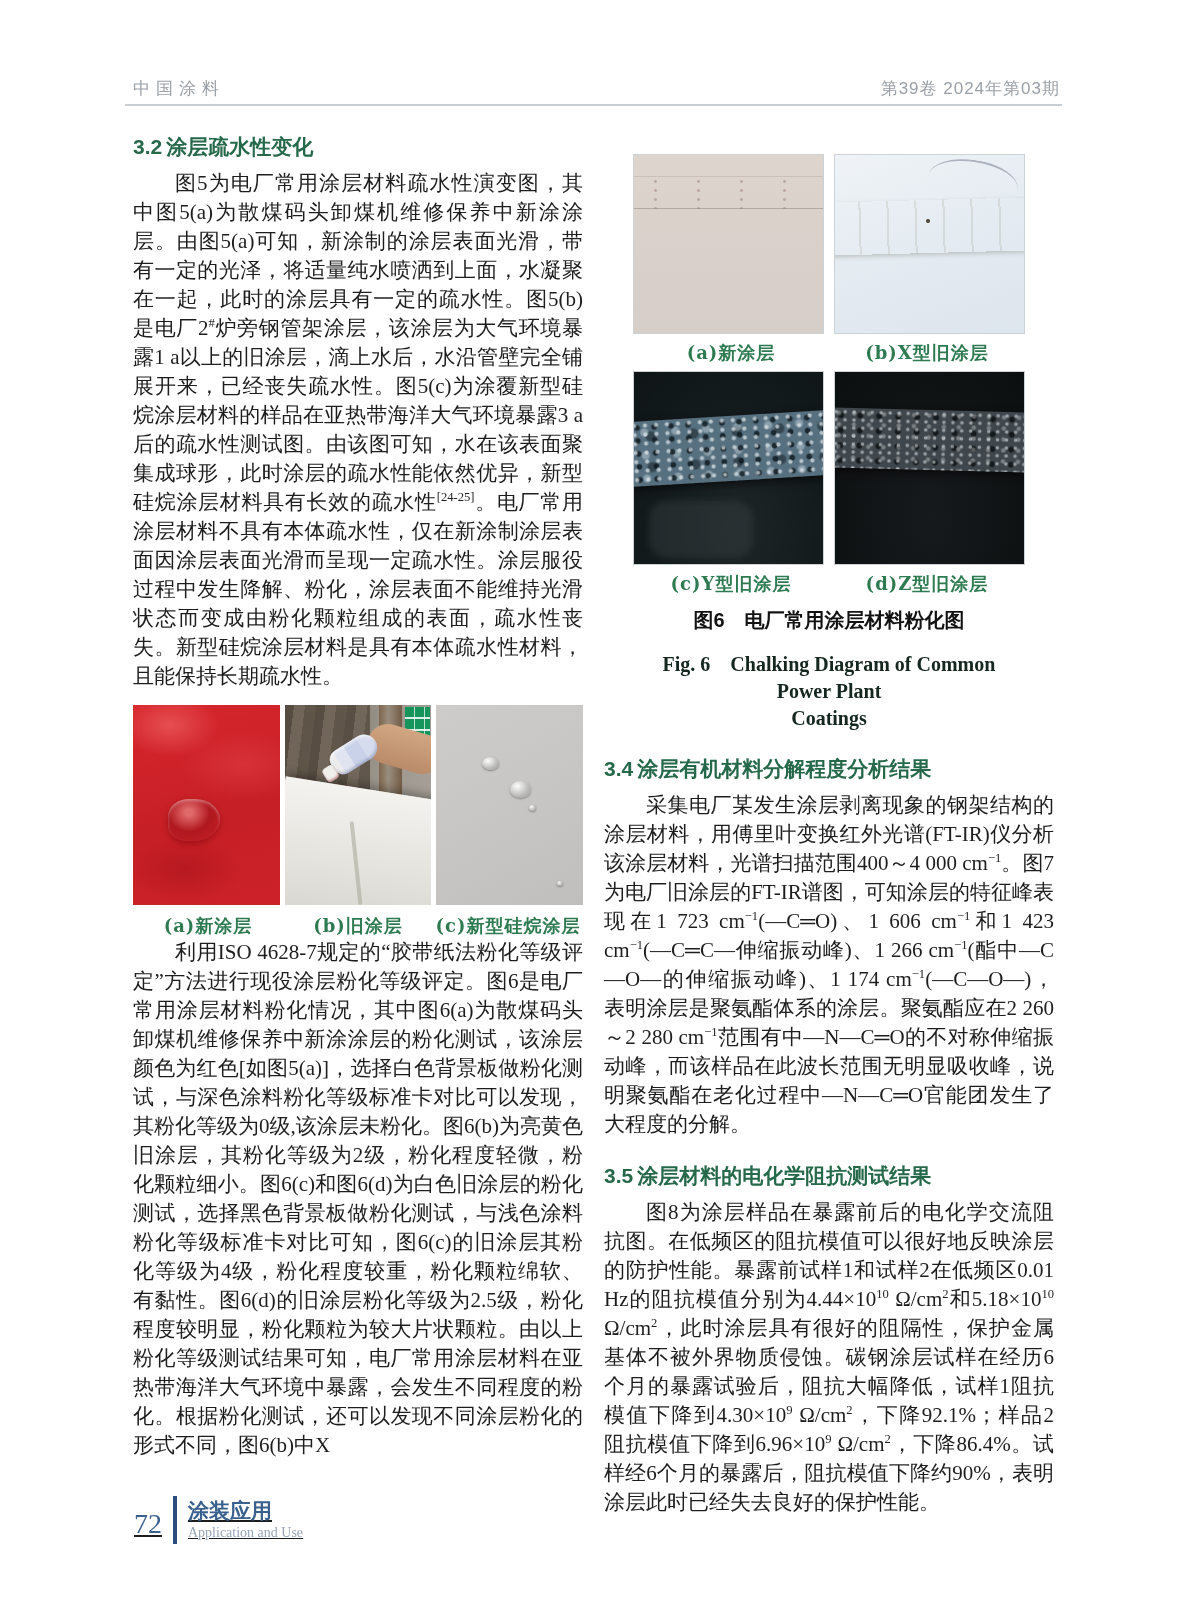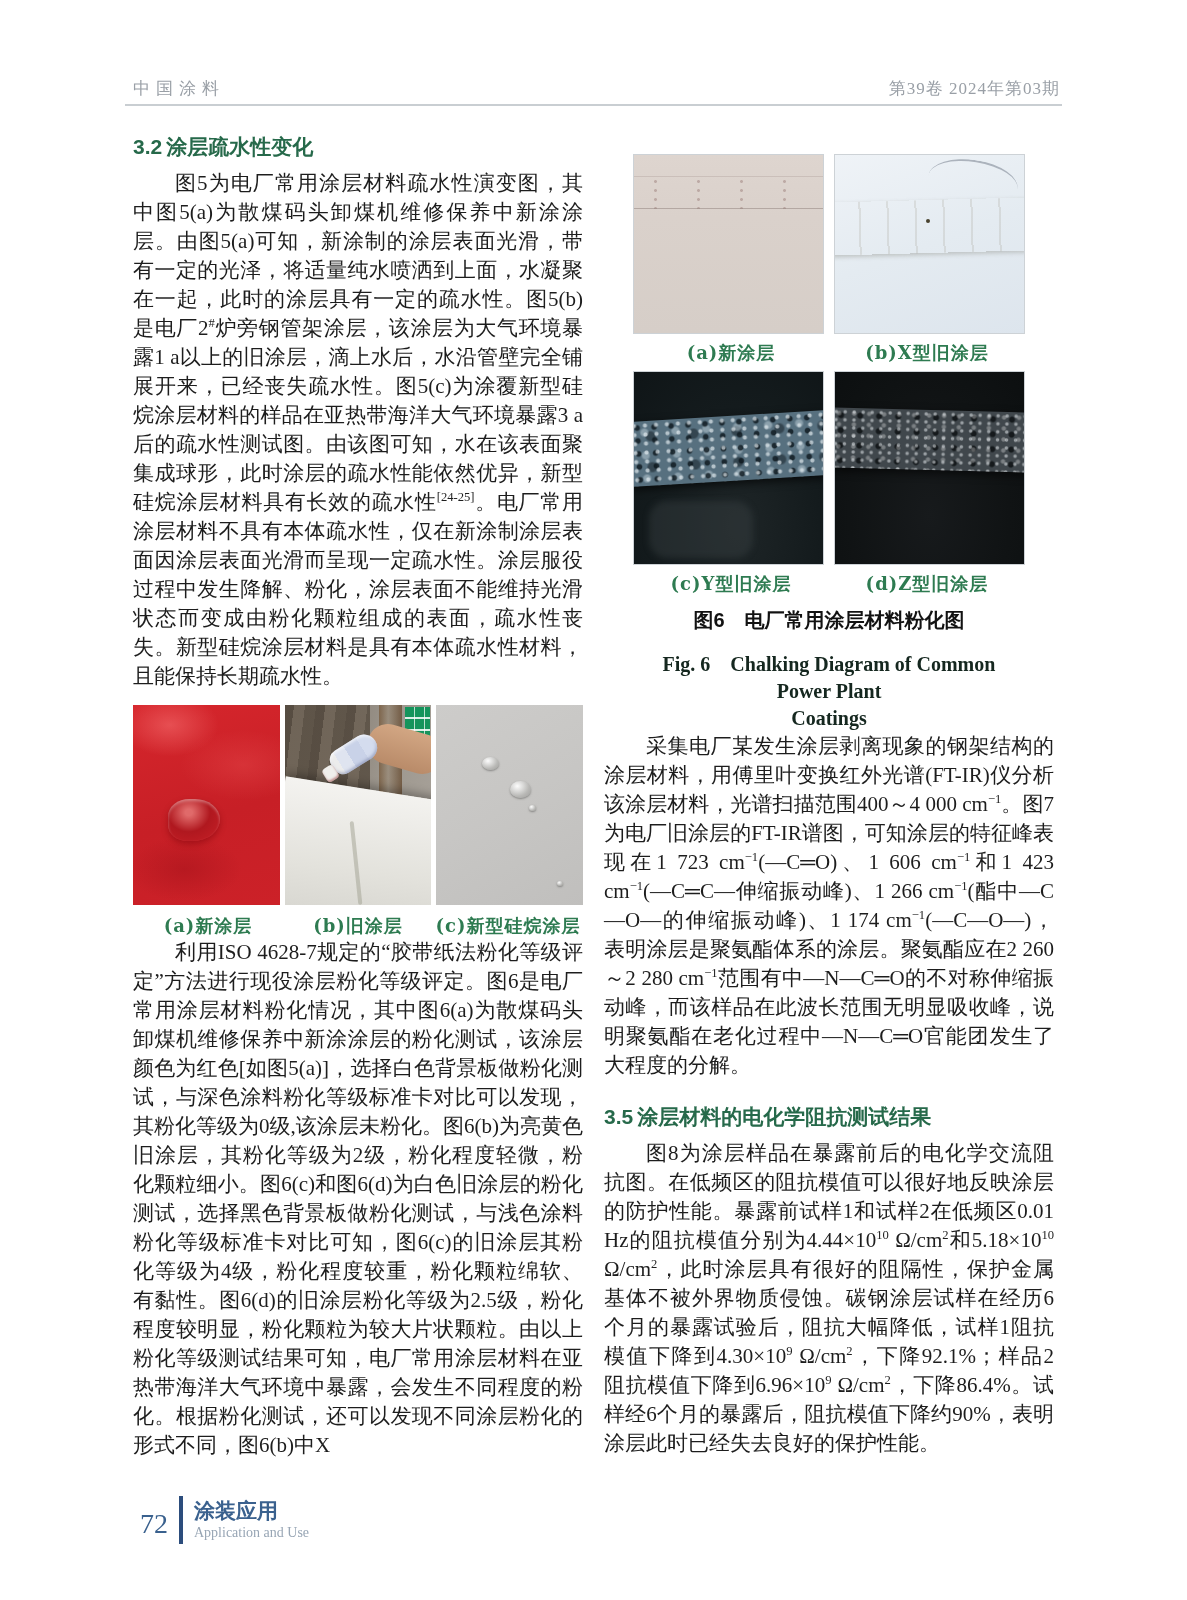--- a/index.html
+++ b/index.html
@@ -15,21 +15,21 @@
   html,body{margin:0;padding:0;background:#e9e9e9;}
   .page{
     position:relative;width:1187px;height:1600px;background:#ffffff;margin:0 auto;
     font-family:"Liberation Serif","DejaVu Serif",serif;color:var(--body-text);
     overflow:hidden;
   }
   
   .page-header{
     position:absolute;left:133px;right:127px;top:74px;height:26px;
     display:flex;justify-content:space-between;align-items:flex-end;
-    font-family:Liberation Serif, serif;
+    font-family:Liberation Sans, sans-serif;
     color:var(--header-gray);font-size:17px;
   }
   .journal-name{letter-spacing:6px;}
   .issue-info{letter-spacing:1px;}
   .header-rule{position:absolute;left:125px;right:125px;top:104px;border-top:2px solid #c9ced2;}
 
   
   .col{position:absolute;width:450px;top:132px;font-size:21px;line-height:29px;text-align:justify;}
   .col-left{left:133px;}
   .col-right{left:604px;}
@@ -137,21 +137,21 @@
   .d-strip{position:absolute;left:-2%;top:20%;width:104%;height:31%;transform:rotate(1.5deg);
     background-color:#40474c;
     background-image:
       radial-gradient(circle,rgba(226,231,234,.55) 1.2px,transparent 2.2px),
       radial-gradient(circle,rgba(255,255,255,.3) 1.6px,transparent 2.8px),
       radial-gradient(circle,rgba(5,8,10,.72) 2.4px,transparent 3.6px);
     background-size:9px 8px,15px 11px,19px 15px;
     box-shadow:0 3px 8px rgba(0,0,0,.6);}
 
   
-  .page-footer{position:absolute;left:140px;top:1496px;display:flex;align-items:center;gap:11px;}
+  .page-footer{position:absolute;left:134px;top:1496px;display:flex;align-items:center;gap:11px;text-decoration:underline;}
   .pg-num{font-size:28px;color:var(--footer-blue);font-family:"Liberation Serif",serif;padding-top:8px;}
   .foot-bar{width:4px;height:48px;background:var(--footer-bar-blue);}
   .foot-cn{font-size:21px;font-weight:bold;
     font-family:"Liberation Sans","DejaVu Sans",sans-serif;color:var(--footer-blue);line-height:26px;}
   .foot-en{font-size:14px;color:var(--footer-en-gray);font-family:"Liberation Serif",serif;line-height:18px;}
 </style>
 </head>
 <body>
 
 <div class="page">
@@ -239,20 +239,24 @@
       </div>
       <figcaption>
         <div class="cap-cn">图6　电厂常用涂层材料粉化图</div>
         <div class="cap-en">
           <span>Fig. 6　Chalking Diagram of Common Power Plant</span><br>
           <span>Coatings</span>
         </div>
       </figcaption>
     </figure>
 
+    <h3 class="sec-head">
+      <span>3.4</span>
+      <span>涂层有机材料分解程度分析结果</span>
+    </h3>
     <p class="body indent">采集电厂某发生涂层剥离现象的钢架结构的涂层材料，用傅里叶变换红外光谱(FT-IR)仪分析该涂层材料，光谱扫描范围400～4 000 cm<sup>−1</sup>。图7为电厂旧涂层的FT-IR谱图，可知涂层的特征峰表现在1 723 cm<sup>−1</sup>(—C═O)、1 606 cm<sup>−1</sup>和1 423 cm<sup>−1</sup>(—C═C—伸缩振动峰)、1 266 cm<sup>−1</sup>(酯中—C—O—的伸缩振动峰)、1 174 cm<sup>−1</sup>(—C—O—)，表明涂层是聚氨酯体系的涂层。聚氨酯应在2 260～2 280 cm<sup>−1</sup>范围有中—N—C═O的不对称伸缩振动峰，而该样品在此波长范围无明显吸收峰，说明聚氨酯在老化过程中—N—C═O官能团发生了大程度的分解。</p>
 
     <h3 class="sec-head">
       <span>3.5</span>
       <span>涂层材料的电化学阻抗测试结果</span>
     </h3>
     <p class="body indent">图8为涂层样品在暴露前后的电化学交流阻抗图。在低频区的阻抗模值可以很好地反映涂层的防护性能。暴露前试样1和试样2在低频区0.01 Hz的阻抗模值分别为4.44×10<sup>10</sup> Ω/cm<sup>2</sup>和5.18×10<sup>10</sup> Ω/cm<sup>2</sup>，此时涂层具有很好的阻隔性，保护金属基体不被外界物质侵蚀。碳钢涂层试样在经历6个月的暴露试验后，阻抗大幅降低，试样1阻抗模值下降到4.30×10<sup>9</sup> Ω/cm<sup>2</sup>，下降92.1%；样品2阻抗模值下降到6.96×10<sup>9</sup> Ω/cm<sup>2</sup>，下降86.4%。试样经6个月的暴露后，阻抗模值下降约90%，表明涂层此时已经失去良好的保护性能。</p>
 
   </section>
 

